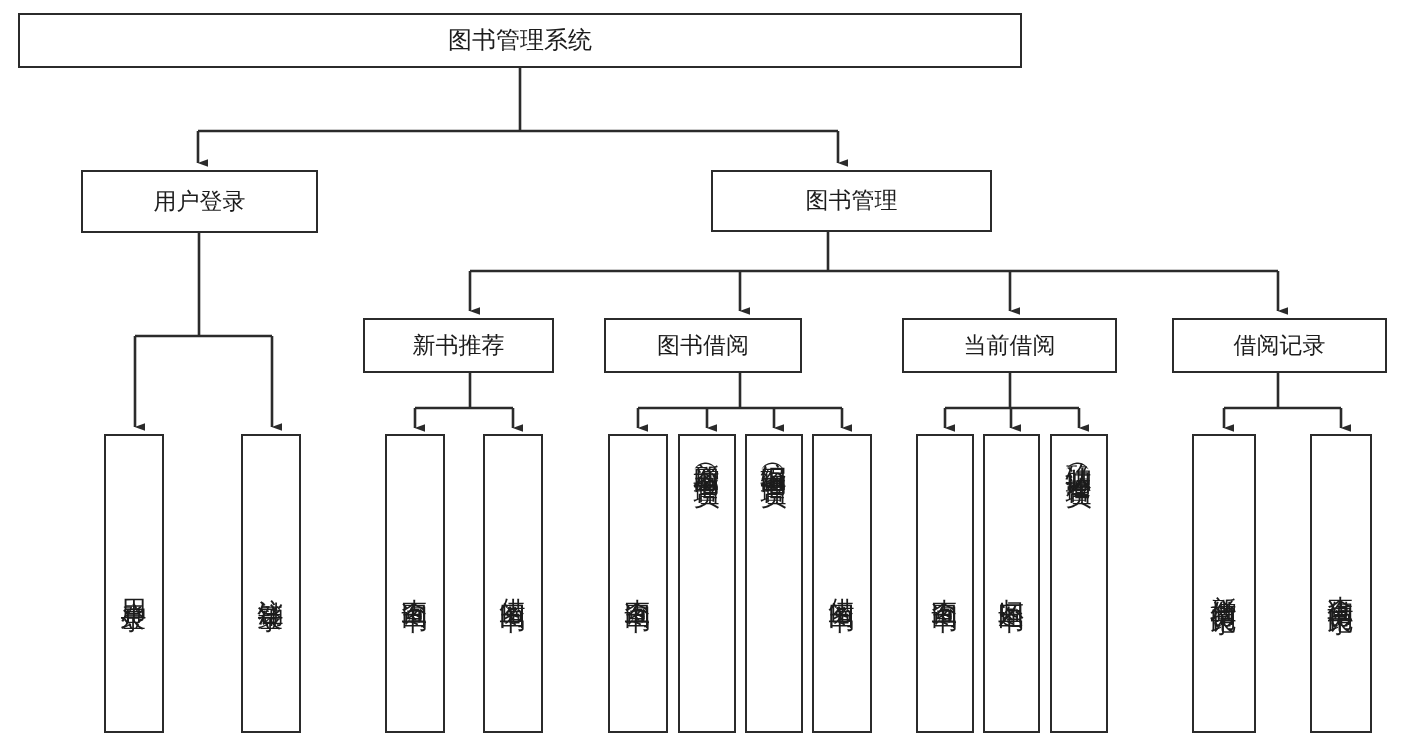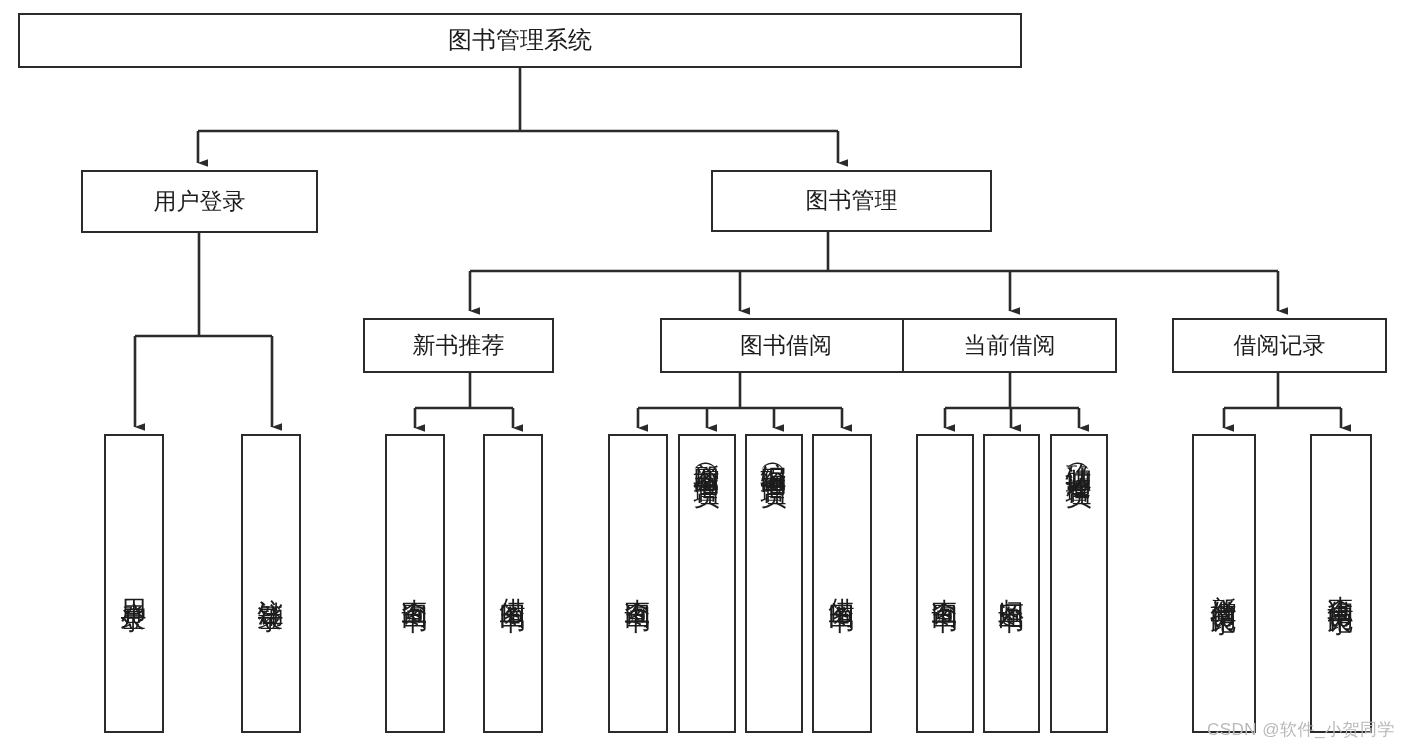--- a/index.html
+++ b/index.html
@@ -136,21 +136,21 @@
   <div class="node horizontal" style="left:81px; top:170px; width:237px; height:63px;">
     <span class="label">用户登录</span>
   </div>
   <div class="node horizontal" style="left:711px; top:170px; width:281px; height:62px;">
     <span class="label">图书管理</span>
   </div>
 
   <div class="node horizontal" style="left:363px; top:318px; width:191px; height:55px;">
     <span class="label">新书推荐</span>
   </div>
-  <div class="node horizontal" style="left:660px; top:318px; width:252px; height:55px;">
+  <div class="node horizontal" style="left:604px; top:318px; width:198px; height:55px;">
     <span class="label">图书借阅</span>
   </div>
   <div class="node horizontal" style="left:902px; top:318px; width:215px; height:55px;">
     <span class="label">当前借阅</span>
   </div>
   <div class="node horizontal" style="left:1172px; top:318px; width:215px; height:55px;">
     <span class="label">借阅记录</span>
   </div>
 
   <div class="node vertical centered" style="left:104px; top:434px; width:60px; height:299px;">
@@ -190,15 +190,14 @@
     <span class="label">确认归还（管理员）</span>
   </div>
 
   <div class="node vertical centered" style="left:1192px; top:434px; width:64px; height:299px;">
     <span class="label">新增借阅记录</span>
   </div>
   <div class="node vertical centered" style="left:1310px; top:434px; width:62px; height:299px;">
     <span class="label">查询借阅记录</span>
   </div>
 
-  <div class="watermark">CSDN @软件_小贺同学</div>
 
 </div>
 
 </body></html>

